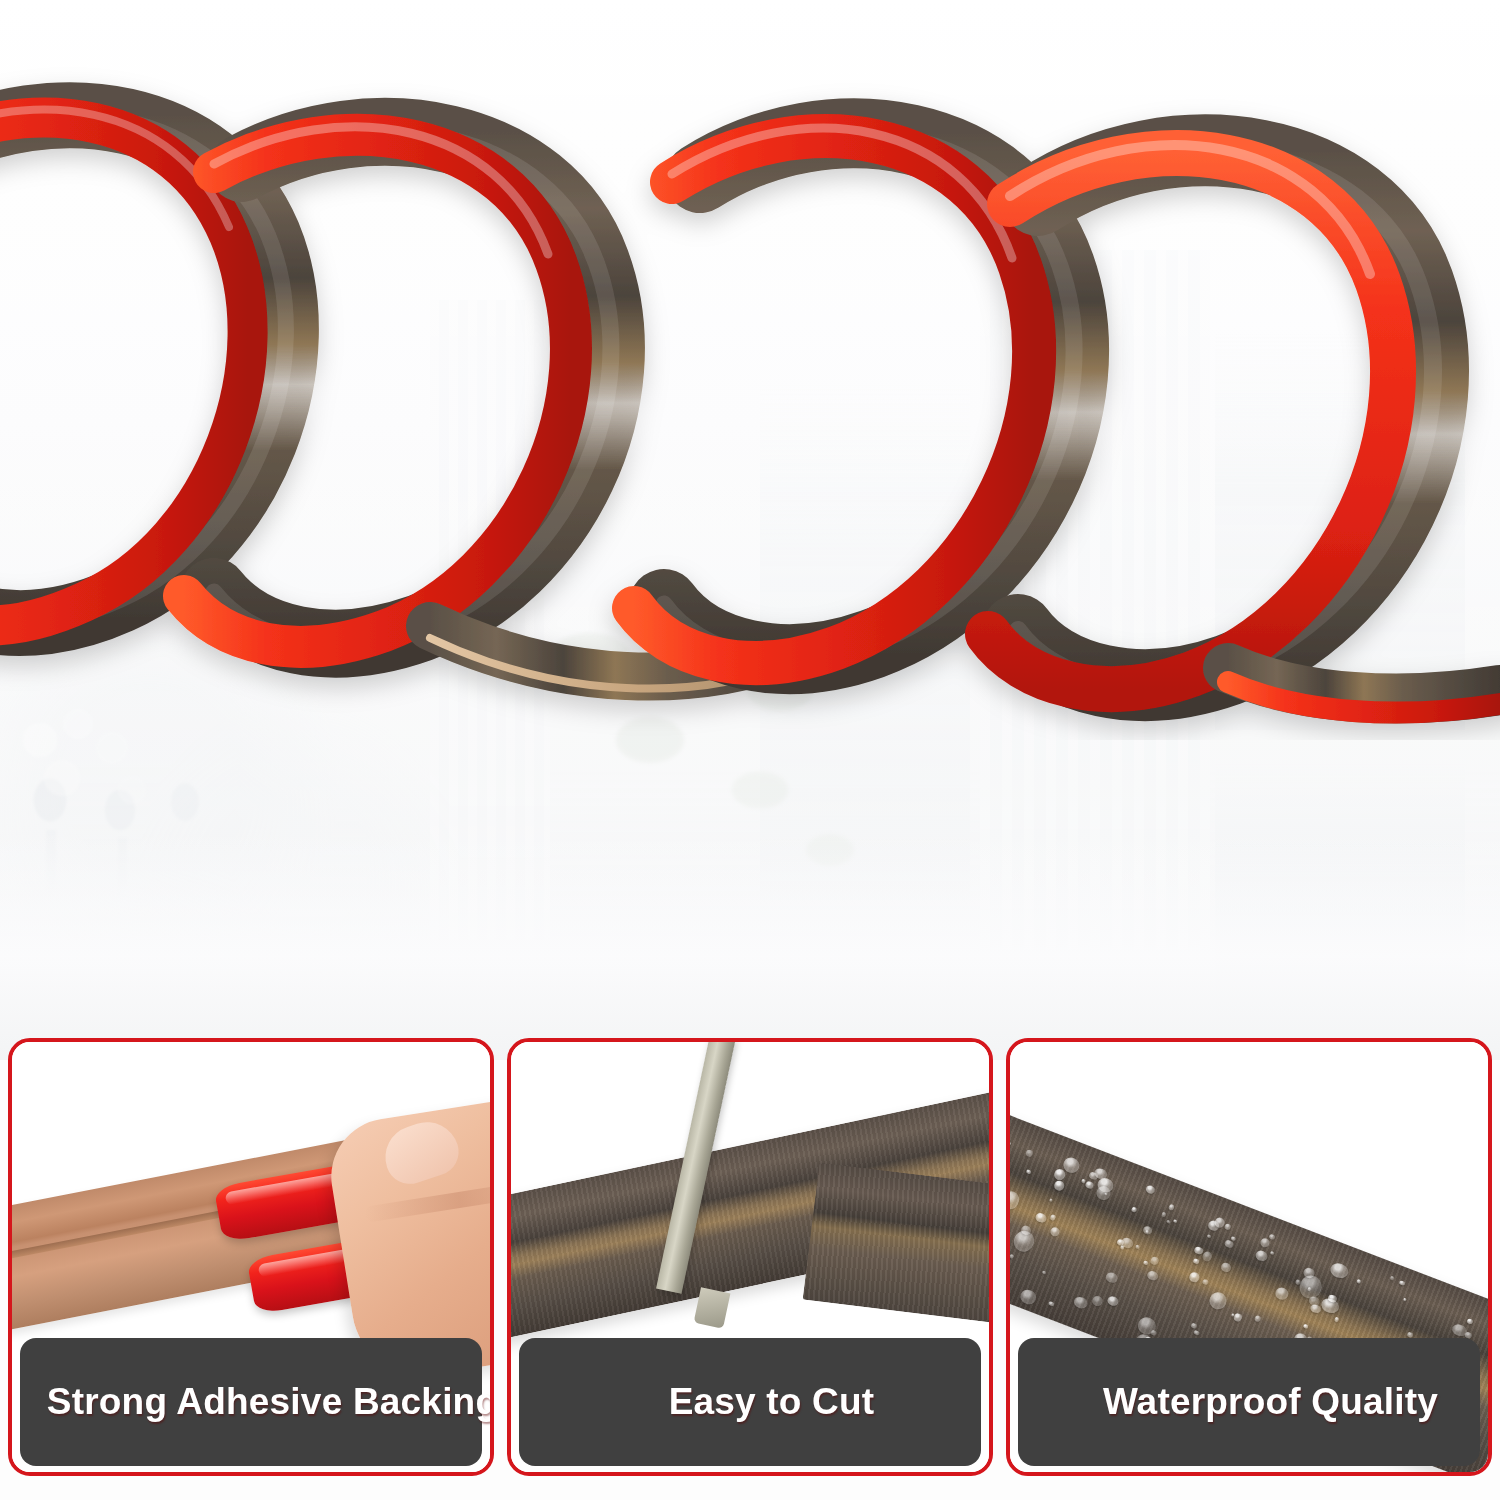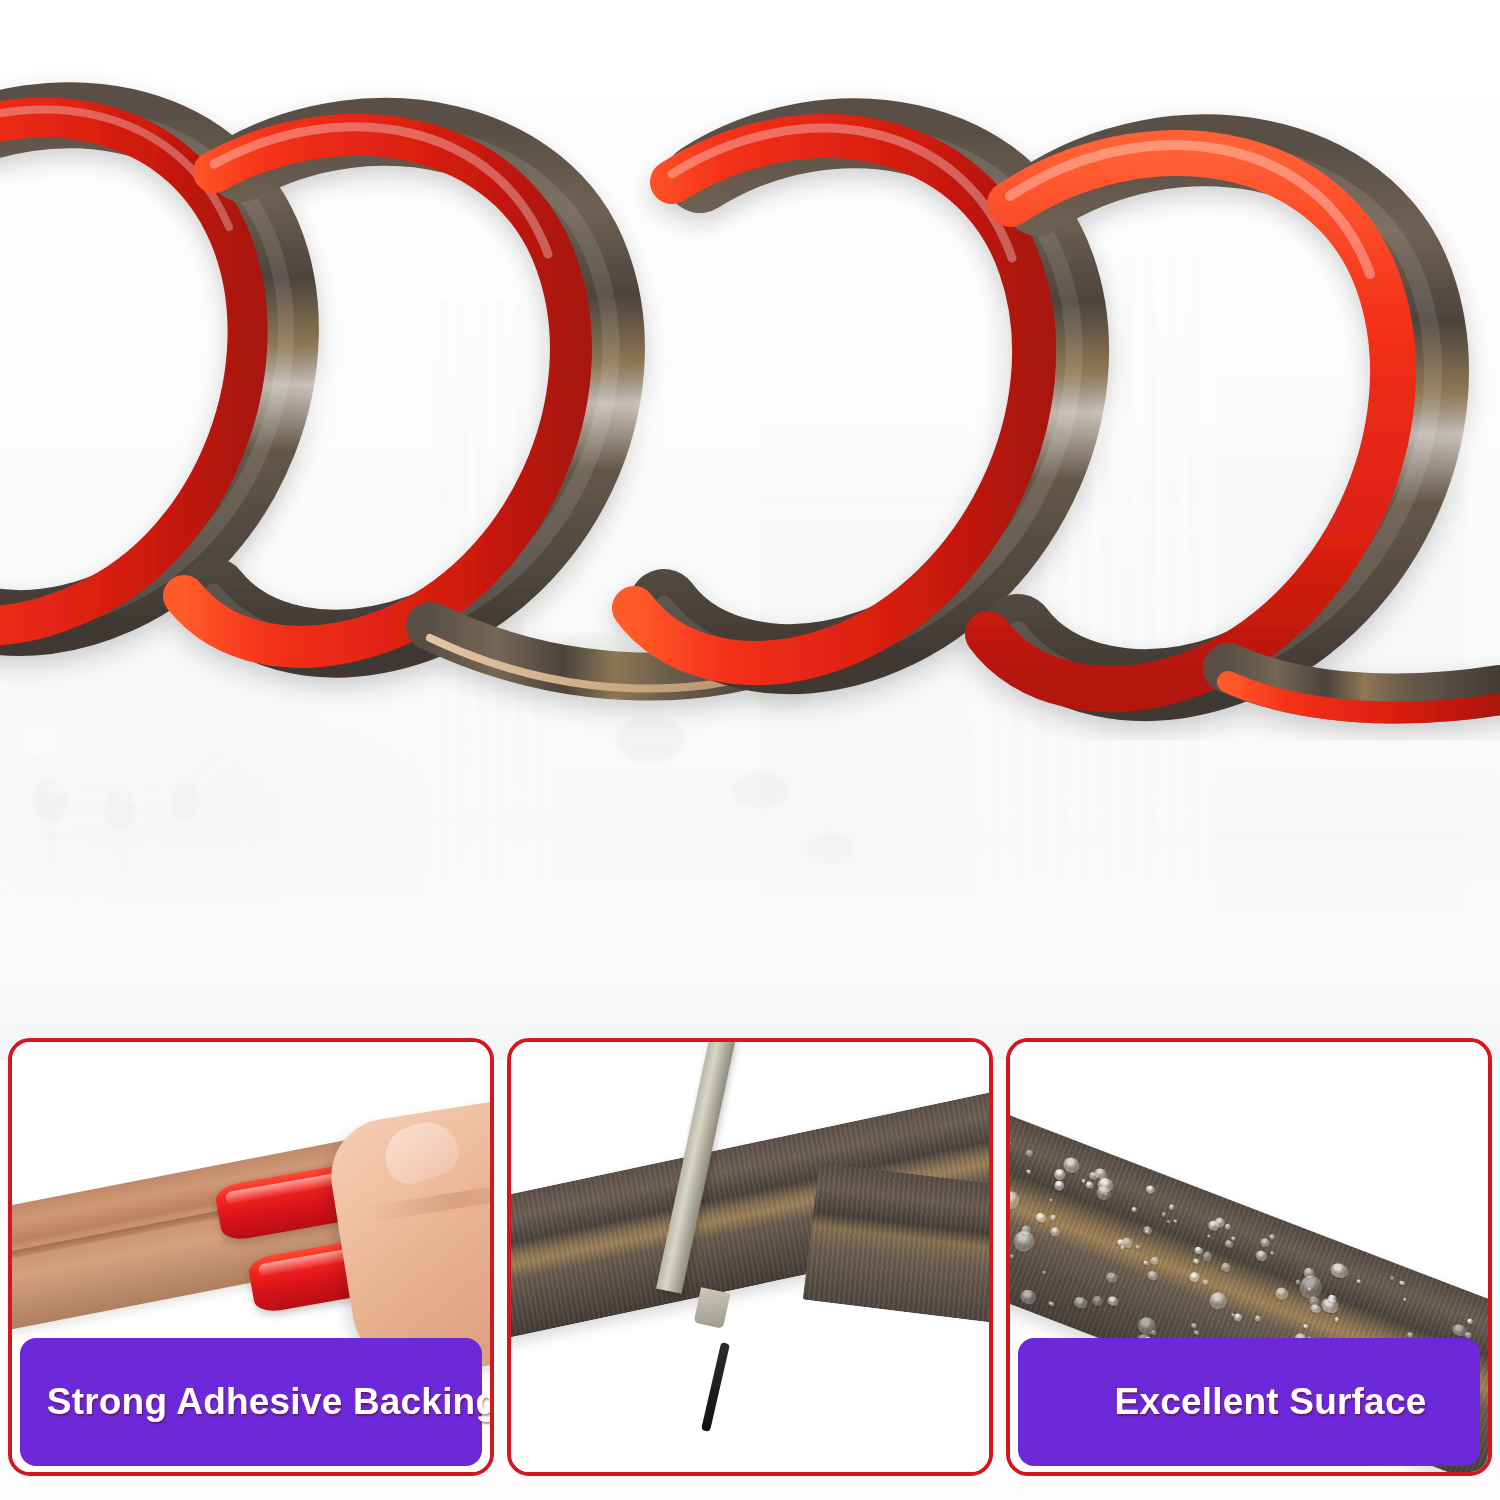--- a/index.html
+++ b/index.html
@@ -116,21 +116,21 @@
     position:relative;
     flex:1 1 0;
     border:4px solid #d5161c;
     border-radius:22px;
     background:#ffffff;
     overflow:hidden;
   }
   .panel-photo { position:absolute; left:0; top:0; right:0; bottom:0; overflow:hidden; background:#ffffff; }
   .caption {
     position:absolute; left:8px; right:8px; bottom:6px; height:128px;
-    background:#6d28d9;
+    background:#404040;
     border-radius:16px;
     display:flex; align-items:center; justify-content:center;padding-left:43px;
   }
   .caption span {
     font-family:"Liberation Sans", sans-serif;
     font-weight:700;
     font-size:37px;
     color:#ffffff;
     letter-spacing:.2px;
     text-shadow:1px 2px 2px rgba(90,0,0,.45);
@@ -370,20 +370,23 @@
       </div>
     </div>
 
     <div class="panel">
       <div class="panel-photo">
         <div class="p2-strip"></div>
         <div class="p2-strip2"></div>
         <div class="p2-blade"></div>
         <div class="p2-blade-tip"></div>
         <div class="p2-handle"></div>
+      </div>
+      <div class="caption">
+        <span>Easy to Cut</span>
       </div>
     </div>
 
     <div class="panel">
       <div class="panel-photo">
         <div class="p3-strip"></div>
         <div class="p3-drops" id="dropfield">
             <div class="drop" style="width: 13.3px; height: 12.2px; left: 353.8px; top: 63.1px; opacity: 0.69;"></div>
             <div class="drop" style="width: 9.7px; height: 10.1px; left: 485px; top: 152.2px; opacity: 0.88;"></div>
             <div class="drop" style="width: 20.3px; height: 21.2px; left: 90.5px; top: 101.9px; opacity: 0.69;"></div>
@@ -512,18 +515,18 @@
             <div class="drop" style="width: 10.1px; height: 9.8px; left: 272.4px; top: 20.2px; opacity: 0.77;"></div>
             <div class="drop" style="width: 10px; height: 8.4px; left: 488.7px; top: 132.2px; opacity: 0.82;"></div>
             <div class="drop" style="width: 4.4px; height: 4px; left: 455.8px; top: 12.8px; opacity: 0.52;"></div>
             <div class="drop" style="width: 4px; height: 3.2px; left: 232.8px; top: 38px; opacity: 0.8;"></div>
             <div class="drop" style="width: 4.3px; height: 3.8px; left: 334.5px; top: 32.7px; opacity: 0.68;"></div>
             <div class="drop" style="width: 10.2px; height: 9.7px; left: 109.3px; top: 42.9px; opacity: 0.94;"></div>
             <div class="drop" style="width: 4px; height: 4.1px; left: 192.7px; top: 81.2px; opacity: 0.76;"></div>
           </div>
       </div>
       <div class="caption">
-        <span>Excellent Surface</span>
+        <span>Waterproof Quality</span>
       </div>
     </div>
 
   </div>
 </div>
 
 </body></html>

